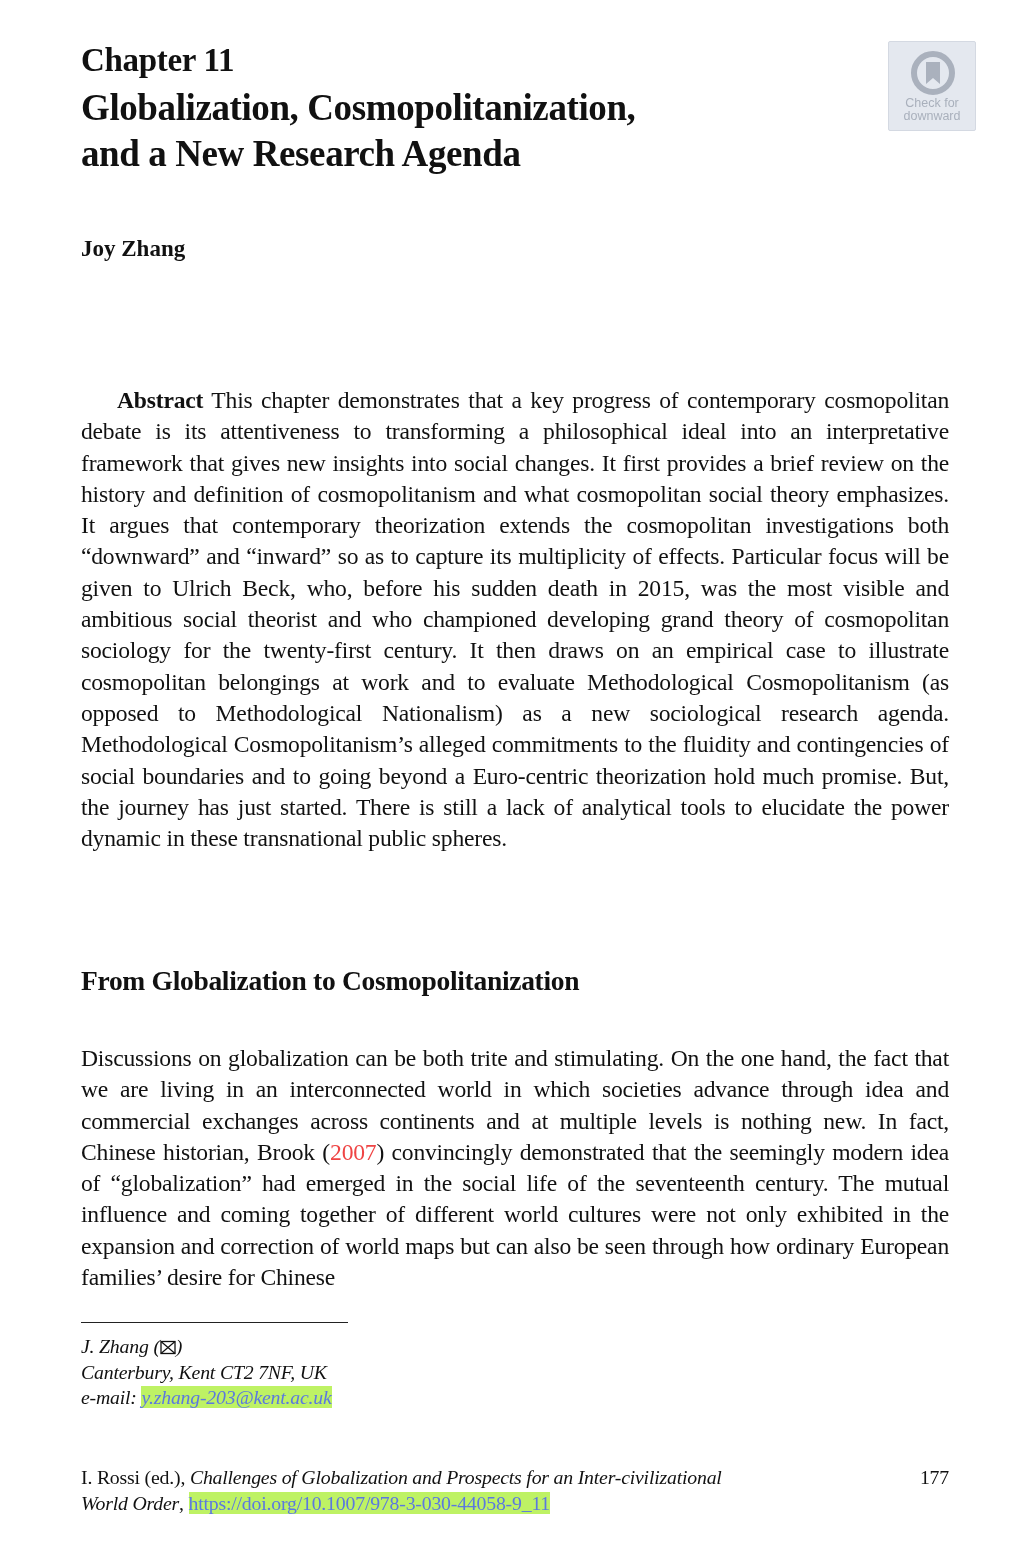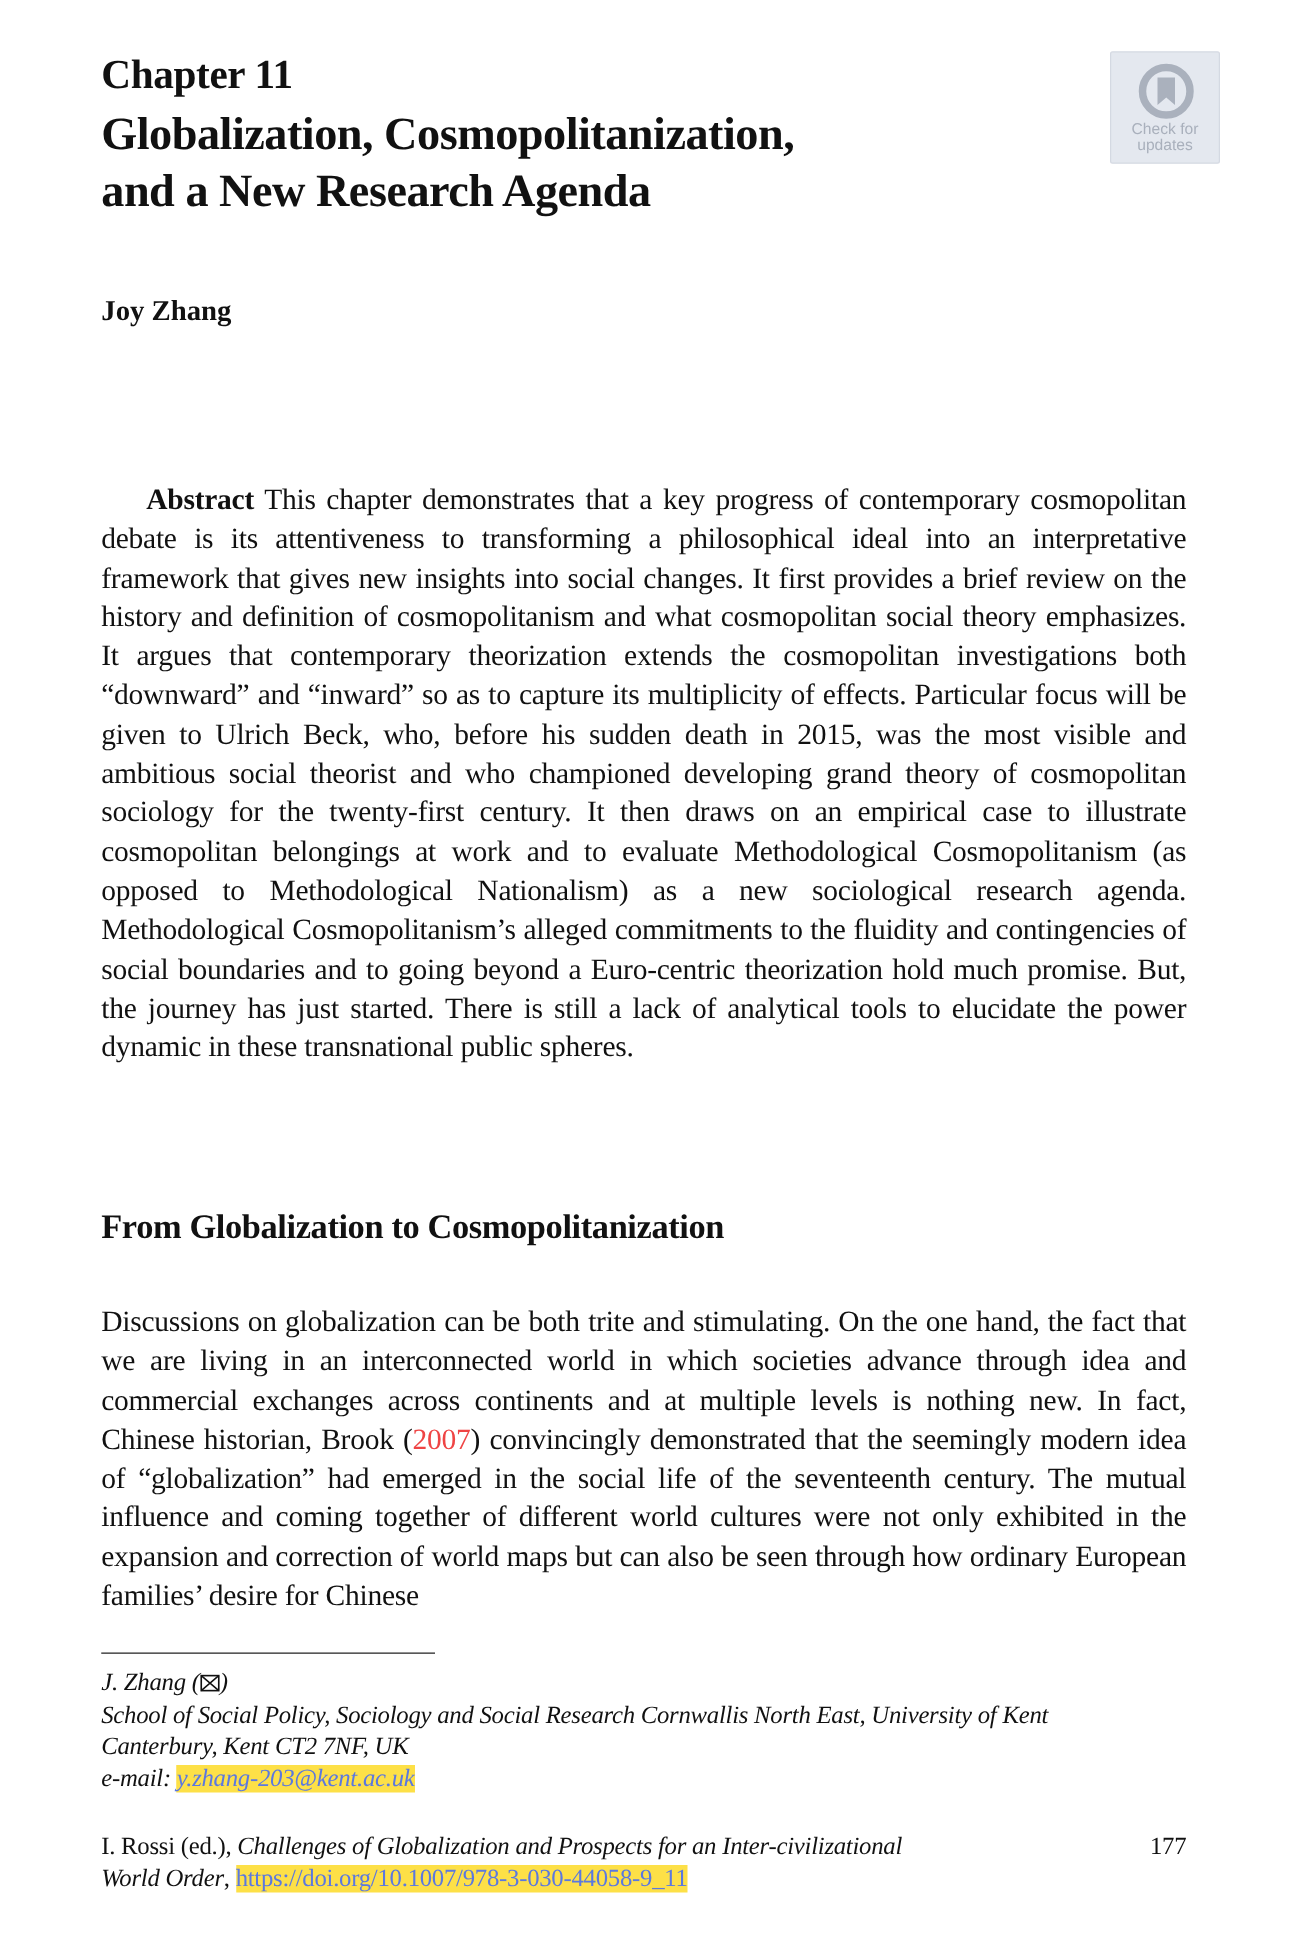--- a/index.html
+++ b/index.html
@@ -22,21 +22,21 @@
   .abstract {
     position: absolute; left: 81px; top: 385px; width: 868px;
     font-size: 23.6px; line-height: 31.3px; text-align: justify; letter-spacing: -0.2px;
   }
   .abstract .label { font-weight: bold; margin-left: 36px; }
   .section-heading { position: absolute; left: 81px; top: 965px; font-weight: bold; font-size: 27.5px; letter-spacing: -0.3px; }
   .body-para {
     position: absolute; left: 81px; top: 1043px; width: 868px;
     font-size: 23.6px; line-height: 31.3px; text-align: justify; letter-spacing: -0.2px;
   }
-  .link { color: #5b78e0; background: #fde047; }
+  .link { color: #5b78e0; background: #bef264; }
   .cite { color: #ef4444; }
   .footnote-rule { position: absolute; left: 81px; top: 1322px; width: 267px; height: 1px; background: #222; }
   .footnote { position: absolute; left: 81px; top: 1334px; width: 868px; font-size: 19.8px; line-height: 25.5px; letter-spacing: -0.2px; font-style: italic; }
   .copyright { position: absolute; left: 81px; top: 1465px; width: 868px; font-size: 19.8px; line-height: 25.5px; letter-spacing: -0.2px; }
   .copyright .page-number { position: absolute; right: 0; top: 0; }
   .env { display: inline-block; width: 16px; height: 15px; vertical-align: -2px; }
   .italic { font-style: italic; }
 </style>
 </head>
 <body>
@@ -47,21 +47,21 @@
   <span>and a New Research Agenda</span>
 </div>
 
 <div class="cfu">
   <svg width="46" height="46" viewBox="0 0 46 46">
     <circle cx="23" cy="23" r="19" fill="none" stroke="#aab1bd" stroke-width="6"></circle>
     <path d="M16 12 h14 v22 l-7 -6 l-7 6 z" fill="#aab1bd"></path>
   </svg>
   <div class="cfu-text">
     <div>Check for</div>
-    <div>updates</div>
+    <div>downward</div>
   </div>
 </div>
 
 <div class="author">Joy Zhang</div>
 
 <div class="abstract">
   <span class="label">Abstract</span>
   <span>This chapter demonstrates that a key progress of contemporary cosmopolitan debate is its attentiveness to transforming a philosophical ideal into an interpretative framework that gives new insights into social changes. It first provides a brief review on the history and definition of cosmopolitanism and what cosmopolitan social theory emphasizes. It argues that contemporary theorization extends the cosmopolitan investigations both “downward” and “inward” so as to capture its multiplicity of effects. Particular focus will be given to Ulrich Beck, who, before his sudden death in 2015, was the most visible and ambitious social theorist and who championed developing grand theory of cosmopolitan sociology for the twenty-first century. It then draws on an empirical case to illustrate cosmopolitan belongings at work and to evaluate Methodological Cosmopolitanism (as opposed to Methodological Nationalism) as a new sociological research agenda. Methodological Cosmopolitanism’s alleged commitments to the fluidity and contingencies of social boundaries and to going beyond a Euro-centric theorization hold much promise. But, the journey has just started. There is still a lack of analytical tools to elucidate the power dynamic in these transnational public spheres.</span>
 </div>
 
@@ -69,21 +69,20 @@
 
 <div class="body-para"><span>Discussions on globalization can be both trite and stimulating. On the one hand, the fact that we are living in an interconnected world in which societies advance through idea and commercial exchanges across continents and at multiple levels is nothing new. In fact, Chinese historian, Brook (</span><span class="cite">2007</span><span>) convincingly demonstrated that the seemingly modern idea of “globalization” had emerged in the social life of the seventeenth century. The mutual influence and coming together of different world cultures were not only exhibited in the expansion and correction of world maps but can also be seen through how ordinary European families’ desire for Chinese</span></div>
 
 <div class="footnote-rule"></div>
 
 <div class="footnote">
   <div><span>J. Zhang (</span><svg class="env" viewBox="0 0 16 15">
         <rect x="1" y="1.5" width="14" height="12" fill="none" stroke="#111" stroke-width="1.3"></rect>
         <path d="M1 1.5 L15 13.5 M15 1.5 L1 13.5" stroke="#111" stroke-width="1.2"></path>
       </svg><span>)</span></div>
-  <div>School of Social Policy, Sociology and Social Research Cornwallis North East, University of Kent</div>
   <div>Canterbury, Kent CT2 7NF, UK</div>
   <div><span>e-mail: </span><span class="link">y.zhang-203@kent.ac.uk</span></div>
 </div>
 
 <div class="copyright">
   <span class="page-number">177</span>
   <div><span>I. Rossi (ed.), </span><span class="italic">Challenges of Globalization and Prospects for an Inter-civilizational</span></div>
   <div><span class="italic">World Order</span><span>, </span><span class="link">https://doi.org/10.1007/978-3-030-44058-9_11</span></div>
 </div>
 

